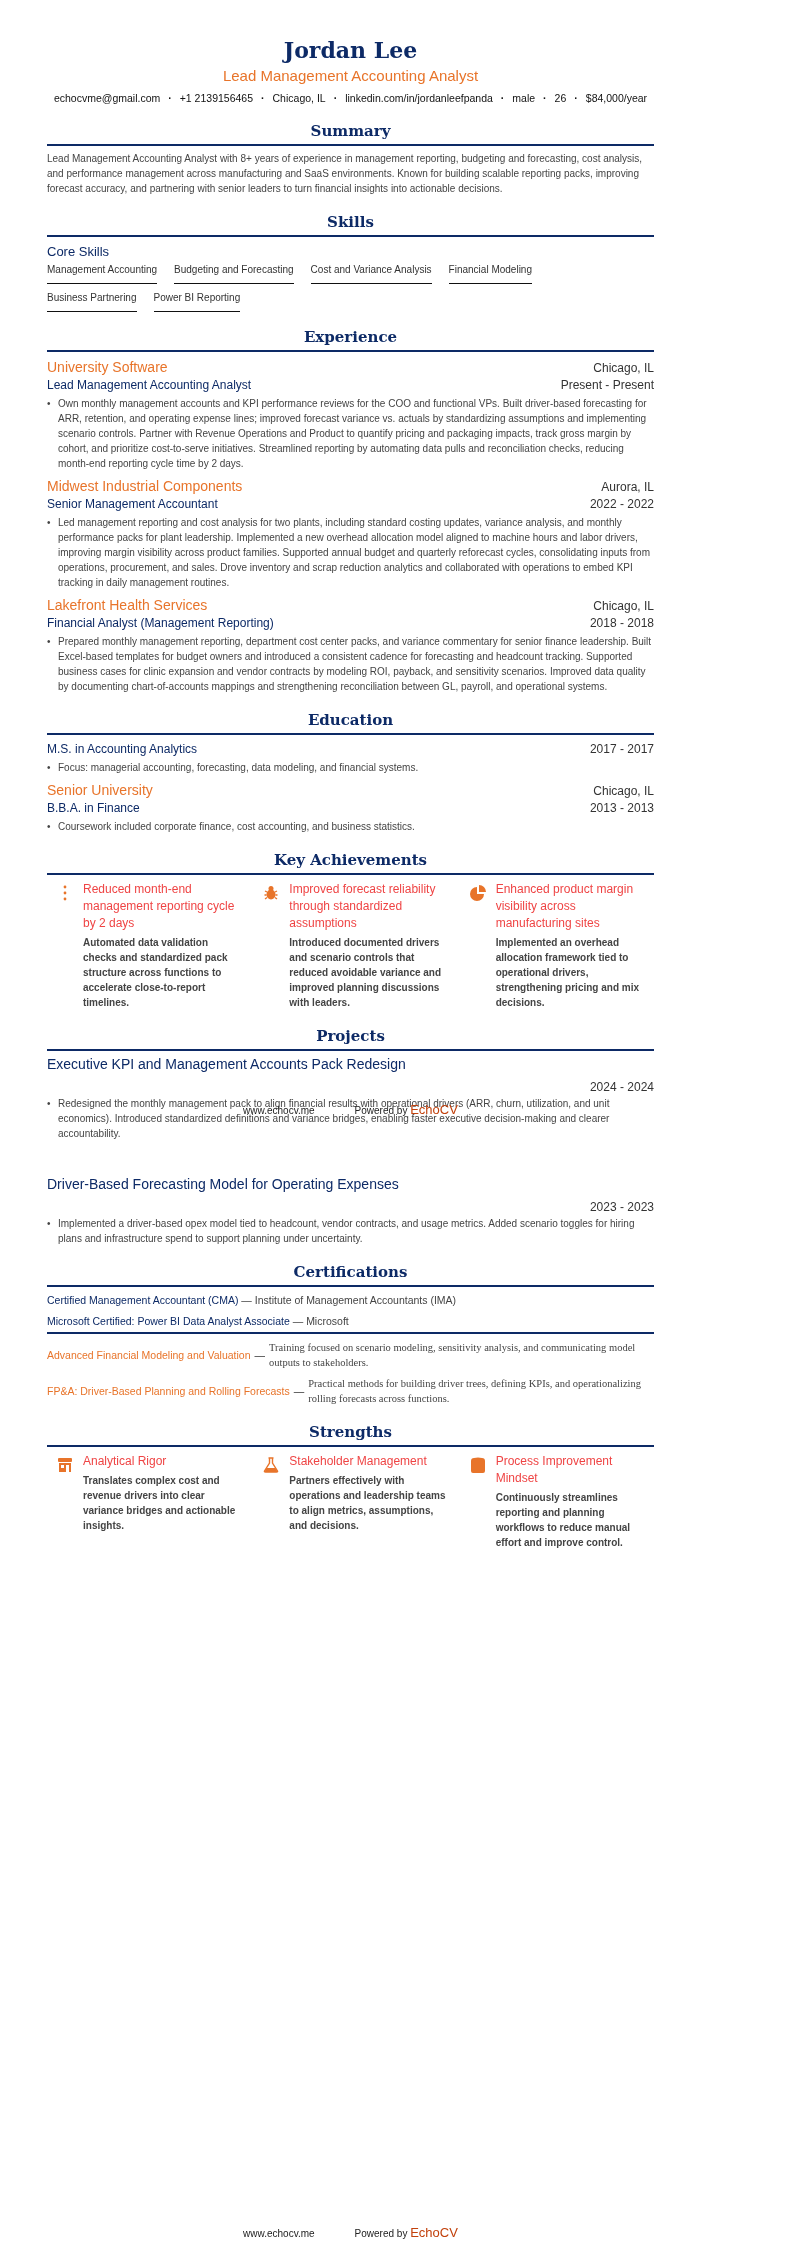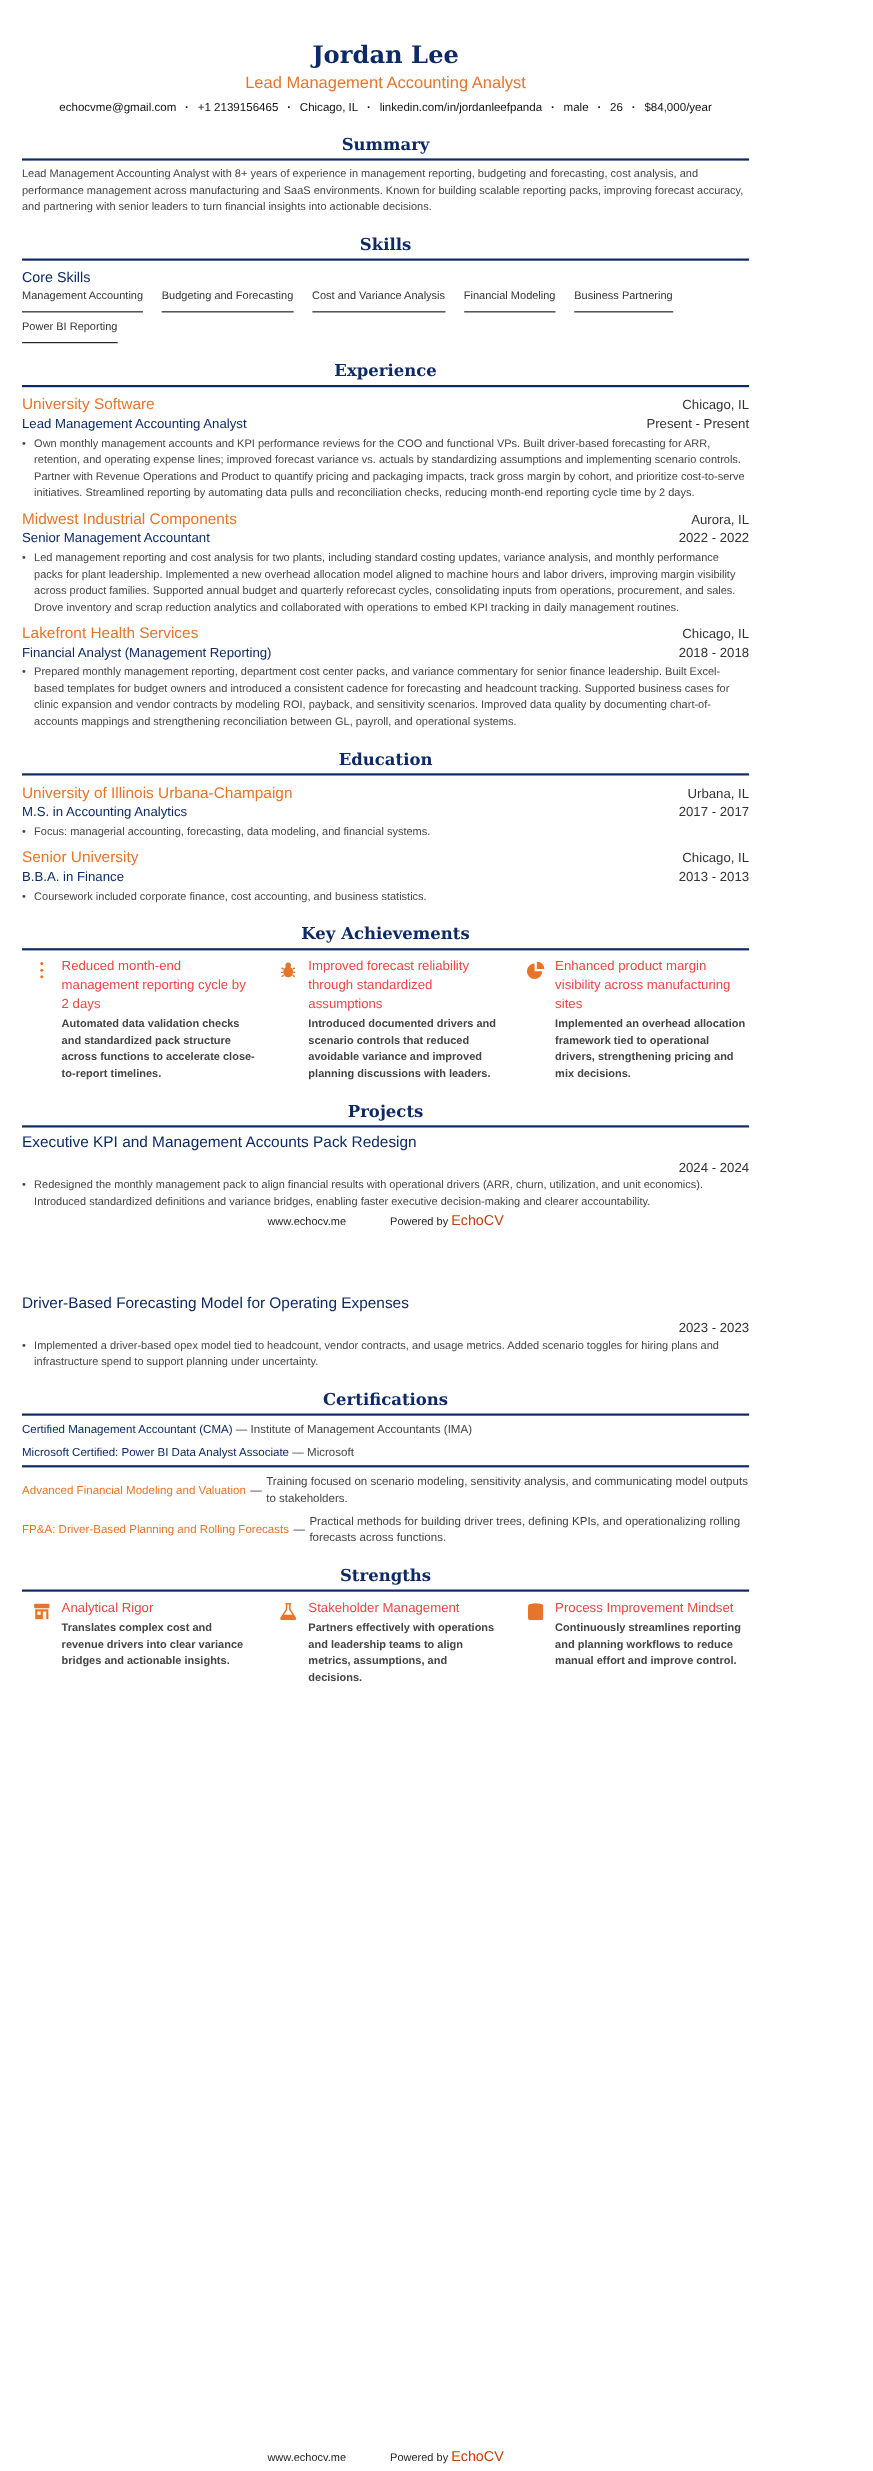--- a/index.html
+++ b/index.html
@@ -1,17 +1,17 @@
 <!DOCTYPE html>
 <html><head>
 <meta charset="utf-8">
 <style>
   * { box-sizing: border-box; margin: 0; padding: 0; }
   body { background: #ffffff; width: 794px; font-family: "Liberation Sans", "DejaVu Sans", sans-serif; color: #333; }
-  .page { position: relative; width: 701px; height: 1123px; padding: 0 20px; }
+  .page { position: relative; width: 701px; height: 1123px; padding: 0 47px; }
   .page + .page { }
   .header { text-align: center; padding-top: 36px; }
   .name { font-family: "DejaVu Serif", serif; font-weight: bold; color: #0d2a66; font-size: 22px; line-height: 28px; }
   .title { color: #e8742a; font-size: 15px; line-height: 20px; margin-top: 2px; }
   .contact { font-size: 10.5px; color: #111; margin-top: 5px; line-height: 14px; }
   .contact .sep { margin: 0 8px; font-weight: bold; }
   .section-title { font-family: "DejaVu Serif", serif; font-weight: bold; color: #0d2a66; font-size: 15px; text-align: center; margin-top: 16px; line-height: 20px; }
   .section-rule { height: 2px; background: #0d2a66; margin-top: 3px; }
   .summary-text { font-size: 10px; line-height: 15px; color: #444; margin-top: 5px; }
   .subhead { color: #0d2a66; font-size: 13px; margin-top: 6px; line-height: 17px; }
@@ -33,21 +33,21 @@
   .card-desc { color: #444; font-size: 10px; line-height: 15px; margin-top: 3px; font-weight: bold; }
   .proj-title { color: #0d2a66; font-size: 14px; line-height: 19px; margin-top: 8px; }
   .proj-dates { text-align: right; font-size: 12px; color: #333; margin-top: 6px; }
   .footer { position: absolute; left: 40px; right: 40px; display: flex; justify-content: center; align-items: baseline; font-size: 10px; color: #222; gap: 40px; }
   .footer .brand { color: #c2410c; font-size: 13px; }
   .cert { font-size: 10.5px; line-height: 15px; margin-top: 6px; color: #444; }
   .cert .c-name { color: #0d2a66; }
   .train { display: flex; margin-top: 6px; font-size: 10.5px; line-height: 15px; }
   .train .t-name { color: #e8742a; white-space: nowrap; align-self: center; }
   .train .dash { margin: 0 4px; align-self: center; color: #333; }
-  .train .t-desc { color: #444; }
+  .train .t-desc { color: #444; font-family: Liberation Serif, serif; }
 </style>
 </head>
 <body>
 
 <div class="page">
   <div class="header">
     <div class="name">Jordan Lee</div>
     <div class="title">Lead Management Accounting Analyst</div>
     <div class="contact">
       <span>echocvme@gmail.com</span><span class="sep">·</span><span>+1 2139156465</span><span class="sep">·</span><span>Chicago, IL</span><span class="sep">·</span><span>linkedin.com/in/jordanleefpanda</span><span class="sep">·</span><span>male</span><span class="sep">·</span><span>26</span><span class="sep">·</span><span>$84,000/year</span>
@@ -110,24 +110,20 @@
       </div>
     <ul class="bullets">
         <li>Prepared monthly management reporting, department cost center packs, and variance commentary for senior finance leadership. Built Excel-based templates for budget owners and introduced a consistent cadence for forecasting and headcount tracking. Supported business cases for clinic expansion and vendor contracts by modeling ROI, payback, and sensitivity scenarios. Improved data quality by documenting chart-of-accounts mappings and strengthening reconciliation between GL, payroll, and operational systems.</li>
       </ul>
   </div>
 
   <div class="section-title">Education</div>
   <div class="section-rule"></div>
   <div class="entry">
     <div class="row">
-        <span class="org">University of Illinois Urbana-Champaign</span>
-        <span class="loc">Urbana, IL</span>
-      </div>
-    <div class="row">
         <span class="role">M.S. in Accounting Analytics</span>
         <span class="dates">2017 - 2017</span>
       </div>
     <ul class="bullets">
         <li>Focus: managerial accounting, forecasting, data modeling, and financial systems.</li>
       </ul>
   </div>
   <div class="entry">
     <div class="row">
         <span class="org">Senior University</span>

